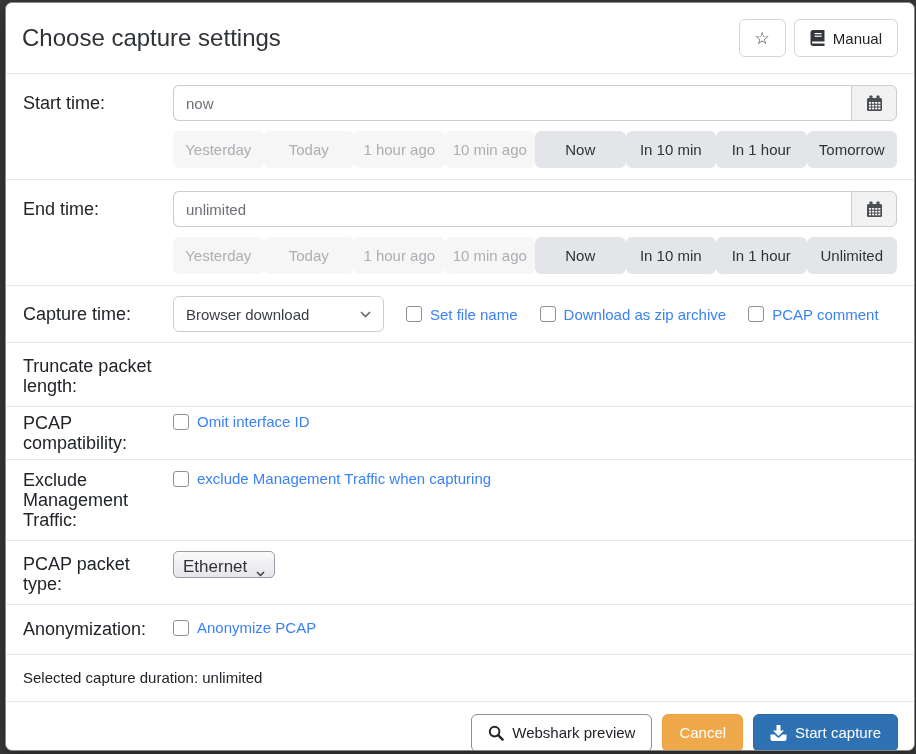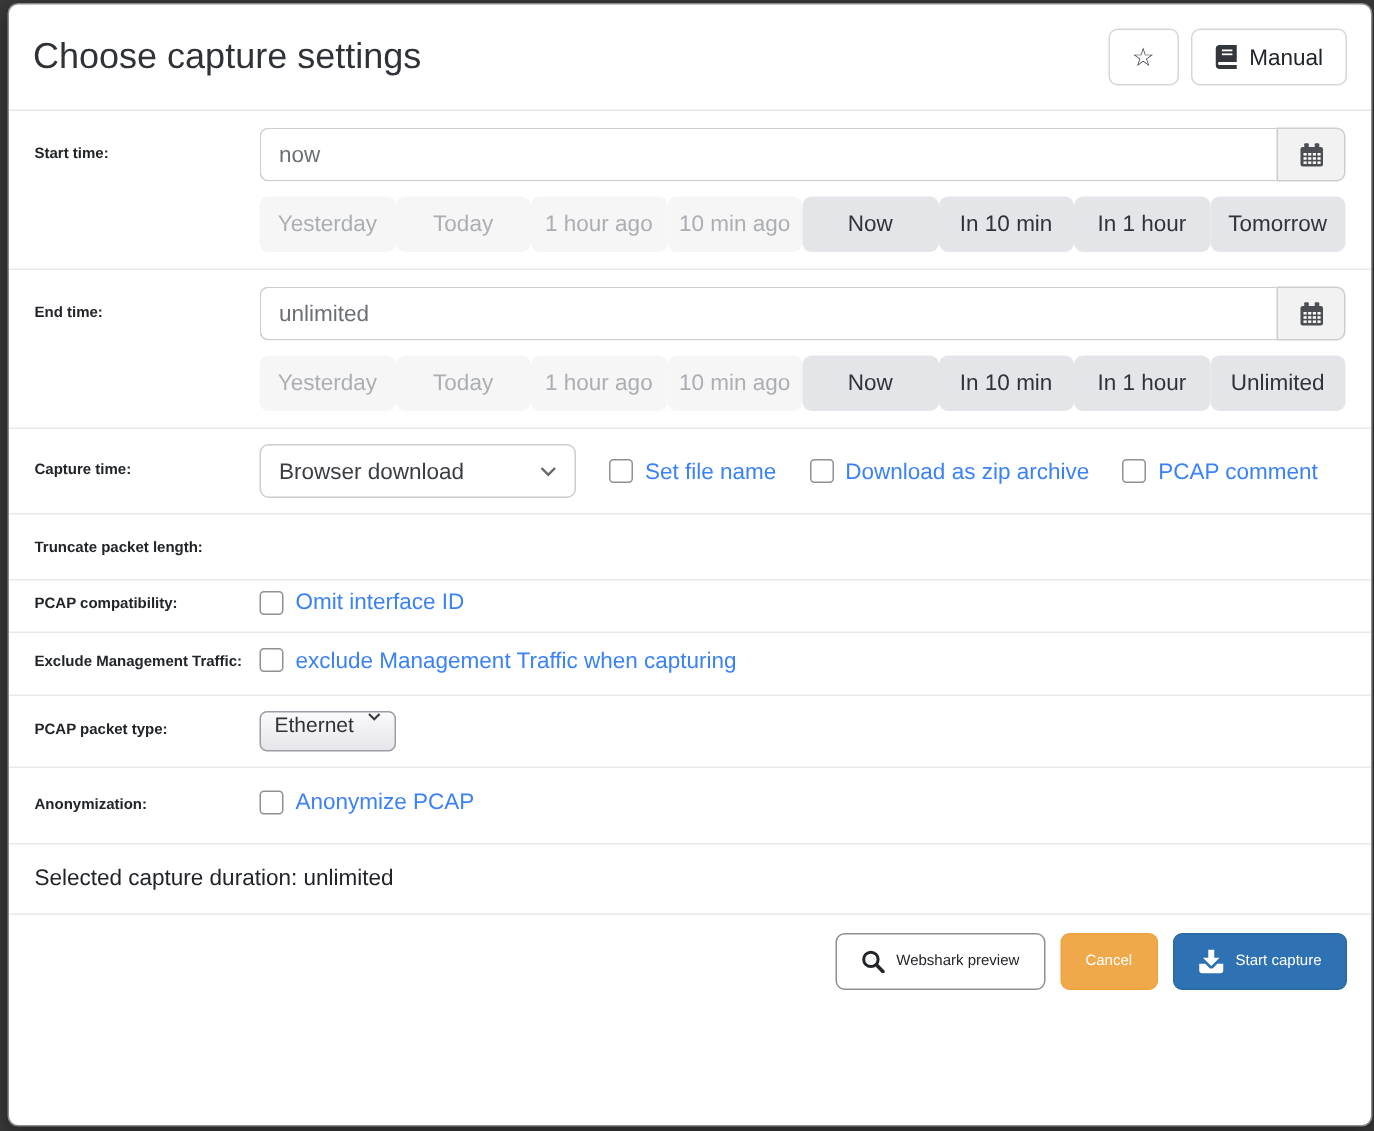--- a/index.html
+++ b/index.html
@@ -37,21 +37,21 @@
     background: #fff; border: 1px solid #d4d6d9; border-radius: 6px;
     font-family: inherit; font-size: 15px; color: #212529; cursor: pointer;
   }
   .star-glyph { font-size: 17px; color: #343a40; line-height: 1; }
   
   .modal-body { flex: 1; display: flex; flex-direction: column; }
   .section { border-bottom: 1px solid #e8e9ea; padding: 11px 17px; }
   .row-flex { display: flex; align-items: flex-start; }
   .label-col {
     width: 150px; flex: none; padding-right: 10px;
-    font-weight: 700; font-size: 10px; color: #212529; line-height: 20px;
+    font-weight: 400; font-size: 18px; color: #212529; line-height: 20px;
   }
   .label-col.pad-top { padding-top: 8px; }
   .label-col.pad-top-sm { padding-top: 3px; }
   .content-col { flex: 1; min-width: 0; }
   
   .input-group { display: flex; height: 36px; }
   .time-input {
     flex: 1; min-width: 0;
     border: 1px solid #cbcdd2; border-right: none; border-radius: 6px 0 0 6px;
     padding: 0 12px; font-family: inherit; font-size: 15px; color: #6c7075;
@@ -76,25 +76,25 @@
   .select-control {
     display: inline-flex; align-items: center;
     height: 36px; padding: 0 12px;
     border: 1px solid #cbcdd2; border-radius: 6px;
     background: #fff; font-size: 15px; color: #3a3e42; cursor: pointer;
   }
   .select-control .chev { margin-left: auto; }
   .select-capture { width: 211px; }
   .select-truncate { width: 155px; }
   .native-select {
-    display: inline-flex; align-items: flex-start; gap: 9px;
+    display: inline-flex; align-items: flex-end; gap: 9px;
     height: 27px; padding: 0 9px;
     border: 1px solid #9a9ca6; border-radius: 5px;
     background: linear-gradient(#fafafb, #e6e6ea);
-    font-size: 14px; color: #2f3337; cursor: pointer;
+    font-size: 17px; color: #2f3337; cursor: pointer;
   }
   
   .cb-item { display: inline-flex; align-items: center; gap: 8px; font-size: 15px; color: #3b82f6; cursor: pointer; }
   .cb-box { width: 16px; height: 16px; flex: none; border: 1px solid #8d9095; border-radius: 3px; background: #fff; }
   .capture-extra { display: flex; align-items: center; gap: 22px; height: 36px; }
   
   .sec-capture   { padding-top: 10px; padding-bottom: 10px; }
   .sec-truncate  { padding-top: 10px; padding-bottom: 10px; }
   .sec-compat    { padding-top: 6px;  padding-bottom: 6px; }
   .sec-exclude   { padding-top: 10px; padding-bottom: 10px; }
@@ -105,21 +105,21 @@
   .cb-row-pad { padding-top: 0; }
   
   .modal-footer {
     flex: none;
     display: flex; justify-content: flex-end; align-items: center; gap: 10px;
     padding: 12px 16px 13px;
   }
   .ftr-btn {
     display: inline-flex; align-items: center; justify-content: center; gap: 8px;
     height: 38px; padding: 0 16px;
-    border-radius: 6px; font-family: inherit; font-size: 10px; cursor: pointer;
+    border-radius: 6px; font-family: inherit; font-size: 15px; cursor: pointer;
   }
   .btn-preview { background: #fff; border: 1px solid #8e9093; color: #212529; }
   .btn-cancel  { background: #f0a94a; border: 1px solid #eda23a; color: #fff; }
   .btn-start   { background: #2e72b3; border: 1px solid #2a68a4; color: #fff; }
 </style>
 </head>
 <body>
 
 <div class="modal">
 

